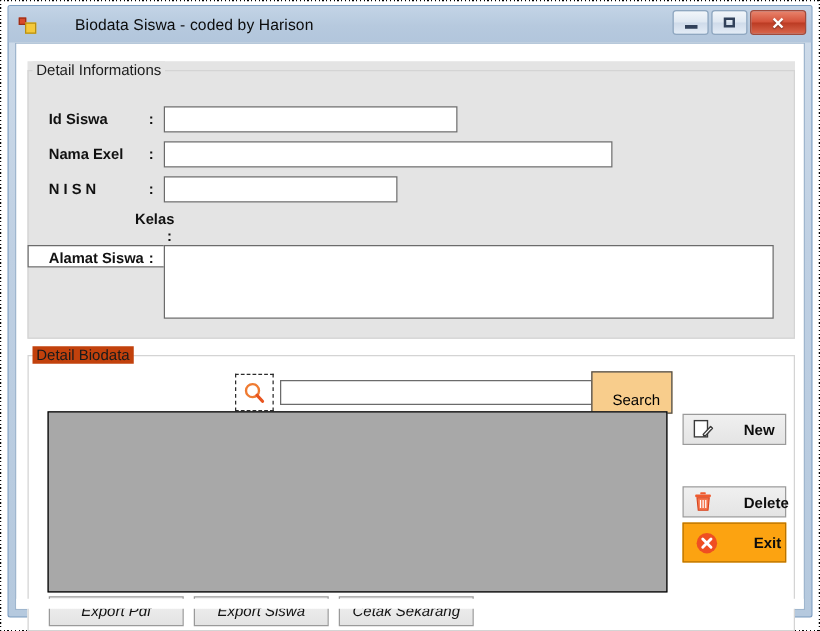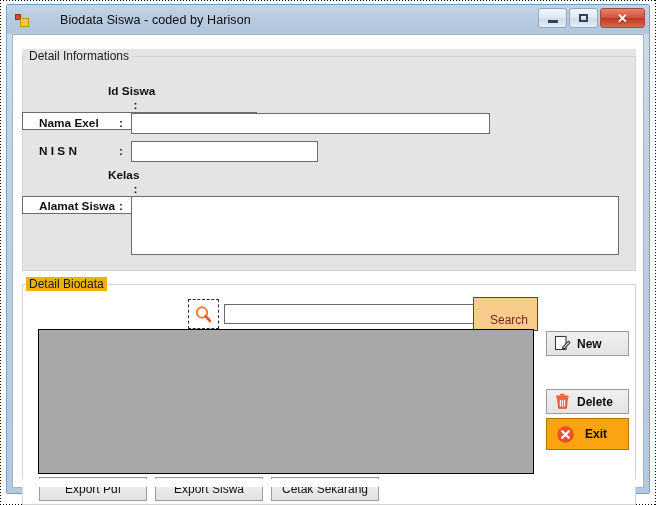--- a/index.html
+++ b/index.html
@@ -162,21 +162,21 @@
   }
   #grp-detail-info .gb-frame { background: #e4e4e4; }
   #grp-detail-info .gb-title { background: #e4e4e4; }
 
   #grp-detail-biodata {
     left: 9px; top: 242px;
     width: 614px; height: 228px;
     background: #ffffff;
   }
   #grp-detail-biodata .gb-frame { background: #ffffff; }
-  #grp-detail-biodata .gb-title { background: #eab308; }
+  #grp-detail-biodata .gb-title { background: #c2410c; }
 
   
   .field-row {
     position: absolute;
     left: 0;
     height: 22px;
     display: flex;
     align-items: center;
   }
   .field-label {
@@ -243,21 +243,21 @@
     outline: none;
   }
   #search-button {
     width: 65px; height: 21px;
     margin-left: -1px;
     background: #f8cd8c;
     border: 1px solid #4b4b4b;
     box-sizing: border-box;
     font-family: "Liberation Sans", sans-serif;
     font-size: 12px;
-    color: #7f1d1d;
+    color: #000000;
     cursor: pointer;
     line-height: 1;
     padding: 16px;
   }
 
   
   #data-grid {
     position: absolute;
     left: 16px; top: 52px;
     width: 496px; height: 145px;
@@ -274,20 +274,21 @@
     border: 1px solid #9a9a9a;
     box-sizing: border-box;
     display: flex;
     align-items: center;
     padding-left: 7px;
     font-size: 12px;
     font-weight: bold;
     color: #0d0d0d;
     cursor: pointer;
     font-family: "Liberation Sans", sans-serif;
+    gap: 18px;
   }
   .act-btn .ic { width: 17px; height: 17px; margin-right: 6px; flex: none; position: relative; }
   .act-btn .lbl { line-height: 1; }
 
   #btn-new    { left: 524px; top: 54px; }
   #btn-save   { left: 524px; top: 83px; }
   #btn-delete { left: 524px; top: 112px; }
   #btn-exit   {
     left: 524px; top: 141px;
     width: 83px; height: 32px;
@@ -303,20 +304,21 @@
     top: 200px;
     height: 24px;
     background: linear-gradient(to bottom, #f1f1f1 0%, #e3e3e3 100%);
     border: 1px solid #9a9a9a;
     box-sizing: border-box;
     font-family: "Liberation Sans", sans-serif;
     font-size: 12px;
     color: #111;
     cursor: pointer;
     padding: 0;
+    font-style: italic;
   }
   #btn-export-pdf { left: 17px;  width: 108px; }
   #btn-export-exel{ left: 133px; width: 108px; }
   #btn-cetak      { left: 249px; width: 108px; }
 
   
   #bottom-strip {
     position: absolute;
     left: 0; bottom: 0;
     width: 100%; height: 8px;
@@ -354,21 +356,21 @@
         </div>
       </div>
     </div>
 
     <div id="client">
 
       <div class="groupbox" id="grp-detail-info">
         <div class="gb-frame"></div>
         <div class="gb-title">Detail Informations</div>
 
-        <div class="field-row" style="top:35px;flex-direction:column;">
+        <div class="field-row" style="top:35px;">
           <div class="field-label">Id Siswa</div>
           <div class="field-colon">:</div>
           <input class="txt" style="width: 235px;" type="text" placeholder="">
         </div>
 
         <div class="field-row" style="top:63px;">
           <div class="field-label">Nama Exel</div>
           <div class="field-colon">:</div>
           <input class="txt" style="width: 359px;" type="text" placeholder="">
         </div>

